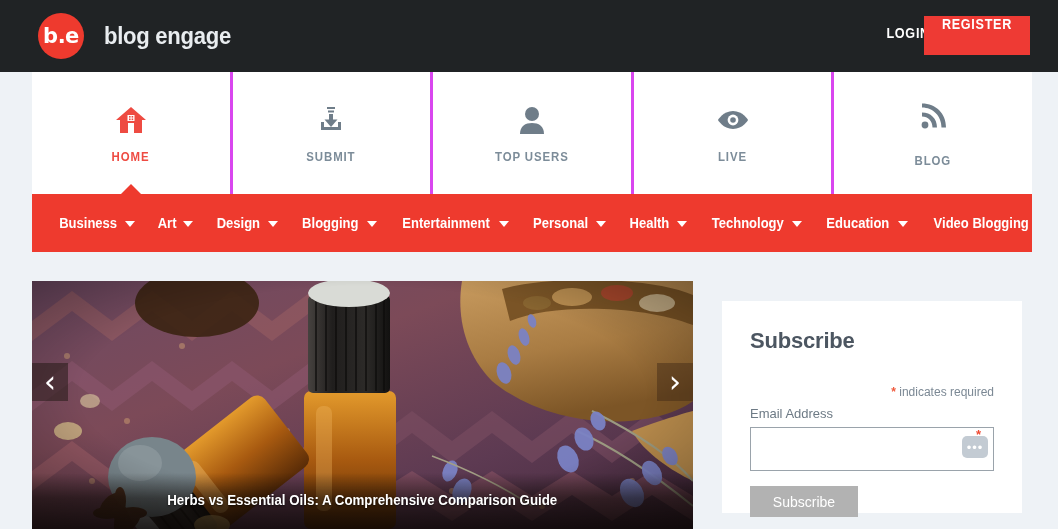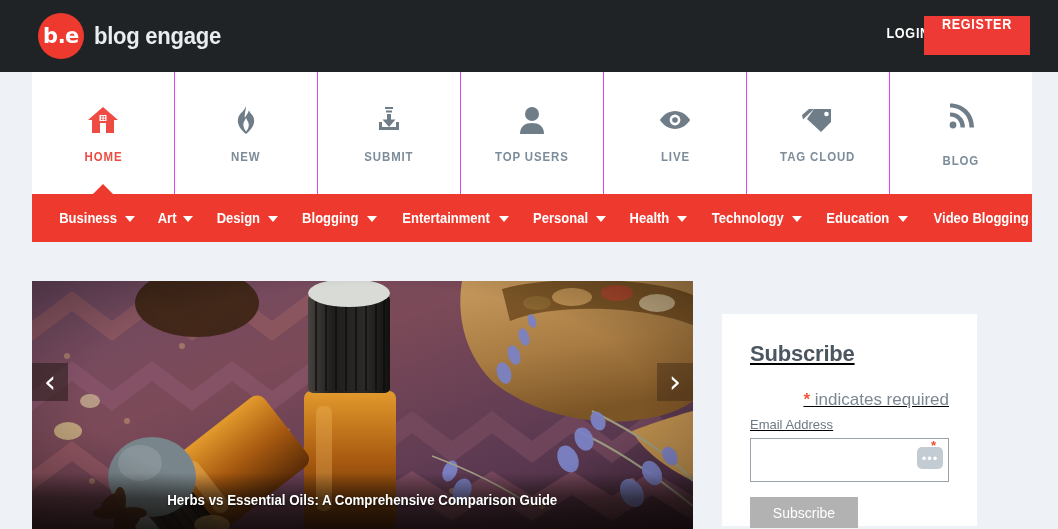--- a/index.html
+++ b/index.html
@@ -11,21 +11,21 @@
   }
   .page { position: relative; width: 1058px; height: 529px; }
 
   
   .topbar {
     position: absolute; left: 0; top: 0; width: 1058px; height: 72px;
     background: #202325;
   }
   .logo-wrap {
     position: absolute; left: 38px; top: 13px;
-    display: flex; align-items: center; gap: 10px;
+    display: flex; align-items: center; gap: 20px;
   }
   .logo-circle {
     width: 46px; height: 46px; border-radius: 50%;
     background: #ee3a2e;
     display: flex; align-items: center; justify-content: center;
     color: #fff; font-size: 21px; font-weight: bold;
     letter-spacing: -0.5px;
     font-family: "DejaVu Sans", sans-serif;
   }
   .logo-text {
@@ -54,21 +54,21 @@
   .iconnav {
     position: absolute; left: 32px; top: 72px;
     width: 1000px; height: 122px;
     background: #ffffff;
     display: flex;
   }
   .iconnav-item {
     flex: 1 1 0; position: relative;
     display: flex; flex-direction: column;
     align-items: center; justify-content: center;
-    border-right: 1px solid #d946ef;
+    border-right: 3px solid #d946ef;
     cursor: pointer;
   }
   .iconnav-item:last-child { border-right: none; gap: 8px; }
   .iconnav-icon { height: 34px; display: flex; align-items: center; justify-content: center; }
   .iconnav-icon svg { display: block; }
   .iconnav-label {
     margin-top: 12px;
     font-size: 13px; font-weight: bold; letter-spacing: 1px;
     color: #7c8c99; transform: scaleX(0.88);
   }
@@ -78,21 +78,21 @@
     transform: translateX(-50%);
     width: 0; height: 0;
     border-left: 11px solid transparent;
     border-right: 11px solid transparent;
     border-bottom: 11px solid #ee3a2e;
   }
 
   
   .catbar {
     position: absolute; left: 32px; top: 194px;
-    width: 1000px; height: 48px;
+    width: 1000px; height: 58px;
     background: #ee3a2e;
     display: flex; align-items: center;
     padding-left: 14px;
   }
   .cat-item {
     display: flex; align-items: center; gap: 6px;
     color: #ffffff; font-size: 14px; font-weight: bold;
     padding: 0 11px; cursor: pointer; white-space: nowrap;
   }
   .cat-item span.lbl { transform: scaleX(0.93); display: inline-block; }
@@ -129,34 +129,33 @@
     display: flex; align-items: center; justify-content: center;
     color: #fff; font-size: 30px; line-height: 1;
     cursor: pointer; user-select: none;
     font-family: "DejaVu Sans", sans-serif;
   }
   .slide-arrow.prev { left: 0; }
   .slide-arrow.next { right: 0; background: rgba(60,38,20,0.45); }
 
   
   .subscribe {
-    position: absolute; left: 722px; top: 314px;
-    width: 255px; height: 212px;
+    position: absolute; left: 722px; top: 301px;
+    width: 300px; height: 212px;
     background: #ffffff;
     padding: 27px 28px 0 28px;
-    text-decoration: underline;
   }
   .sub-title {
     font-size: 22px; font-weight: bold; color: #4c5661;
     font-family: "Liberation Sans", sans-serif;
     letter-spacing: -0.2px;
   }
   .sub-required {
-    margin-top: 23px; text-align: right;
-    font-size: 17px; color: #7b8894;
+    margin-top: 31px; text-align: right;
+    font-size: 12px; color: #7b8894;
   }
   .sub-required .ast { color: #ef5a3d; font-weight: bold; }
   .sub-label {
     margin-top: 7px; font-size: 13px; color: #6d7a85;
   }
   .sub-input-wrap { position: relative; margin-top: 6px; }
   .sub-input {
     width: 100%; height: 44px;
     border: 1px solid #9aa3ab; background: #fff;
     font-size: 13px; padding: 0 10px;
@@ -212,29 +211,20 @@
           <rect x="14" y="11" width="1.6" height="1.6" fill="#ee4b42"></rect>
           <rect x="16.6" y="11" width="1.6" height="1.6" fill="#ee4b42"></rect>
           <rect x="14" y="13.5" width="1.6" height="1.6" fill="#ee4b42"></rect>
           <rect x="16.6" y="13.5" width="1.6" height="1.6" fill="#ee4b42"></rect>
         </svg>
       </div>
       <div class="iconnav-label">HOME</div>
       <div class="pointer"></div>
     </div>
 
-    <div class="iconnav-item">
-      <div class="iconnav-icon">
-        <svg width="26" height="30" viewBox="0 0 26 30">
-          <path d="M13 1 C11 7 6 8 5 14 C4 20 8 25 13 29 C18 25 22 20 21 14 C20 9 17 9 16 5 C15 9 13 10 12 13 C11 10 13 5 13 1 Z" fill="#6f7d89"></path>
-          <path d="M13 13 C11.6 16 10 17.5 10.4 20.5 C10.8 23.4 12 25 13 26.5 C14.2 25 15.6 23.2 15.8 20.5 C16 17.8 14.4 16 13 13 Z" fill="#ffffff"></path>
-        </svg>
-      </div>
-      <div class="iconnav-label">NEW</div>
-    </div>
 
     <div class="iconnav-item">
       <div class="iconnav-icon">
         <svg width="30" height="30" viewBox="0 0 30 30">
           <rect x="11" y="2" width="8" height="2" fill="#6f7d89"></rect>
           <rect x="12" y="5.5" width="6" height="2" fill="#6f7d89"></rect>
           <rect x="13" y="9" width="4" height="7" fill="#6f7d89"></rect>
           <path d="M8.5 14.5 L15 22 L21.5 14.5 Z" fill="#6f7d89"></path>
           <path d="M5 17 L5 25 L25 25 L25 17 L22 17 L22 22 L8 22 L8 17 Z" fill="#6f7d89"></path>
         </svg>
@@ -256,30 +246,20 @@
       <div class="iconnav-icon">
         <svg width="34" height="22" viewBox="0 0 34 22">
           <path d="M17 2 C27 2 32 11 32 11 C32 11 27 20 17 20 C7 20 2 11 2 11 C2 11 7 2 17 2 Z" fill="#6f7d89"></path>
           <circle cx="17" cy="11" r="5.4" fill="#ffffff"></circle>
           <circle cx="17" cy="11" r="2.8" fill="#6f7d89"></circle>
         </svg>
       </div>
       <div class="iconnav-label">LIVE</div>
     </div>
 
-    <div class="iconnav-item">
-      <div class="iconnav-icon">
-        <svg width="34" height="28" viewBox="0 0 34 28">
-          <path d="M13 3 L30 3 L30 16 L20 26 L6 13 Z" fill="#6f7d89"></path>
-          <circle cx="25.5" cy="8" r="2.3" fill="#ffffff"></circle>
-          <path d="M8 3 L13 3 L2 13.5 L1 9 Z" fill="#6f7d89"></path>
-        </svg>
-      </div>
-      <div class="iconnav-label">TAG CLOUD</div>
-    </div>
 
     <div class="iconnav-item">
       <div class="iconnav-icon">
         <svg width="26" height="28" viewBox="0 0 26 28">
           <circle cx="5" cy="23" r="3.4" fill="#6f7d89"></circle>
           <path d="M2 14.5 C8 14.5 12.5 19 12.5 25.5 L17 25.5 C17 16.5 10.8 10.5 2 10.5 Z" fill="#6f7d89"></path>
           <path d="M2 5.5 C13 5.5 21.5 14 21.5 25.5 L26 25.5 C26 11.5 16 1.5 2 1.5 Z" fill="#6f7d89"></path>
         </svg>
       </div>
       <div class="iconnav-label">BLOG</div>

